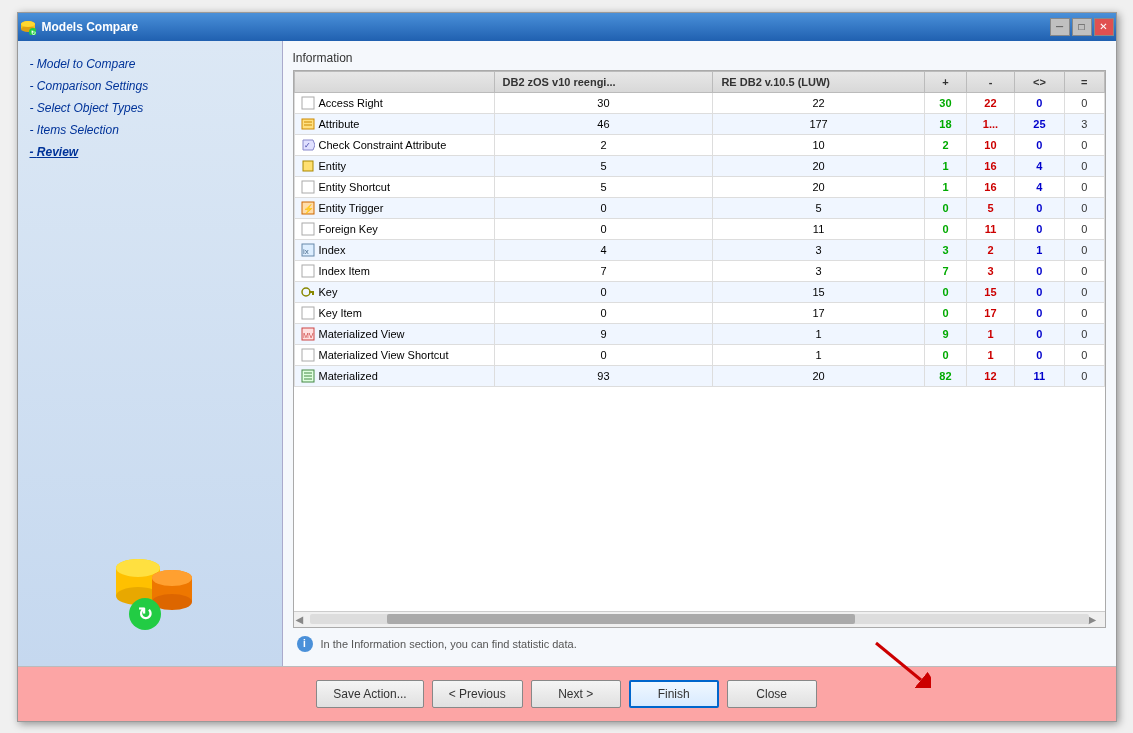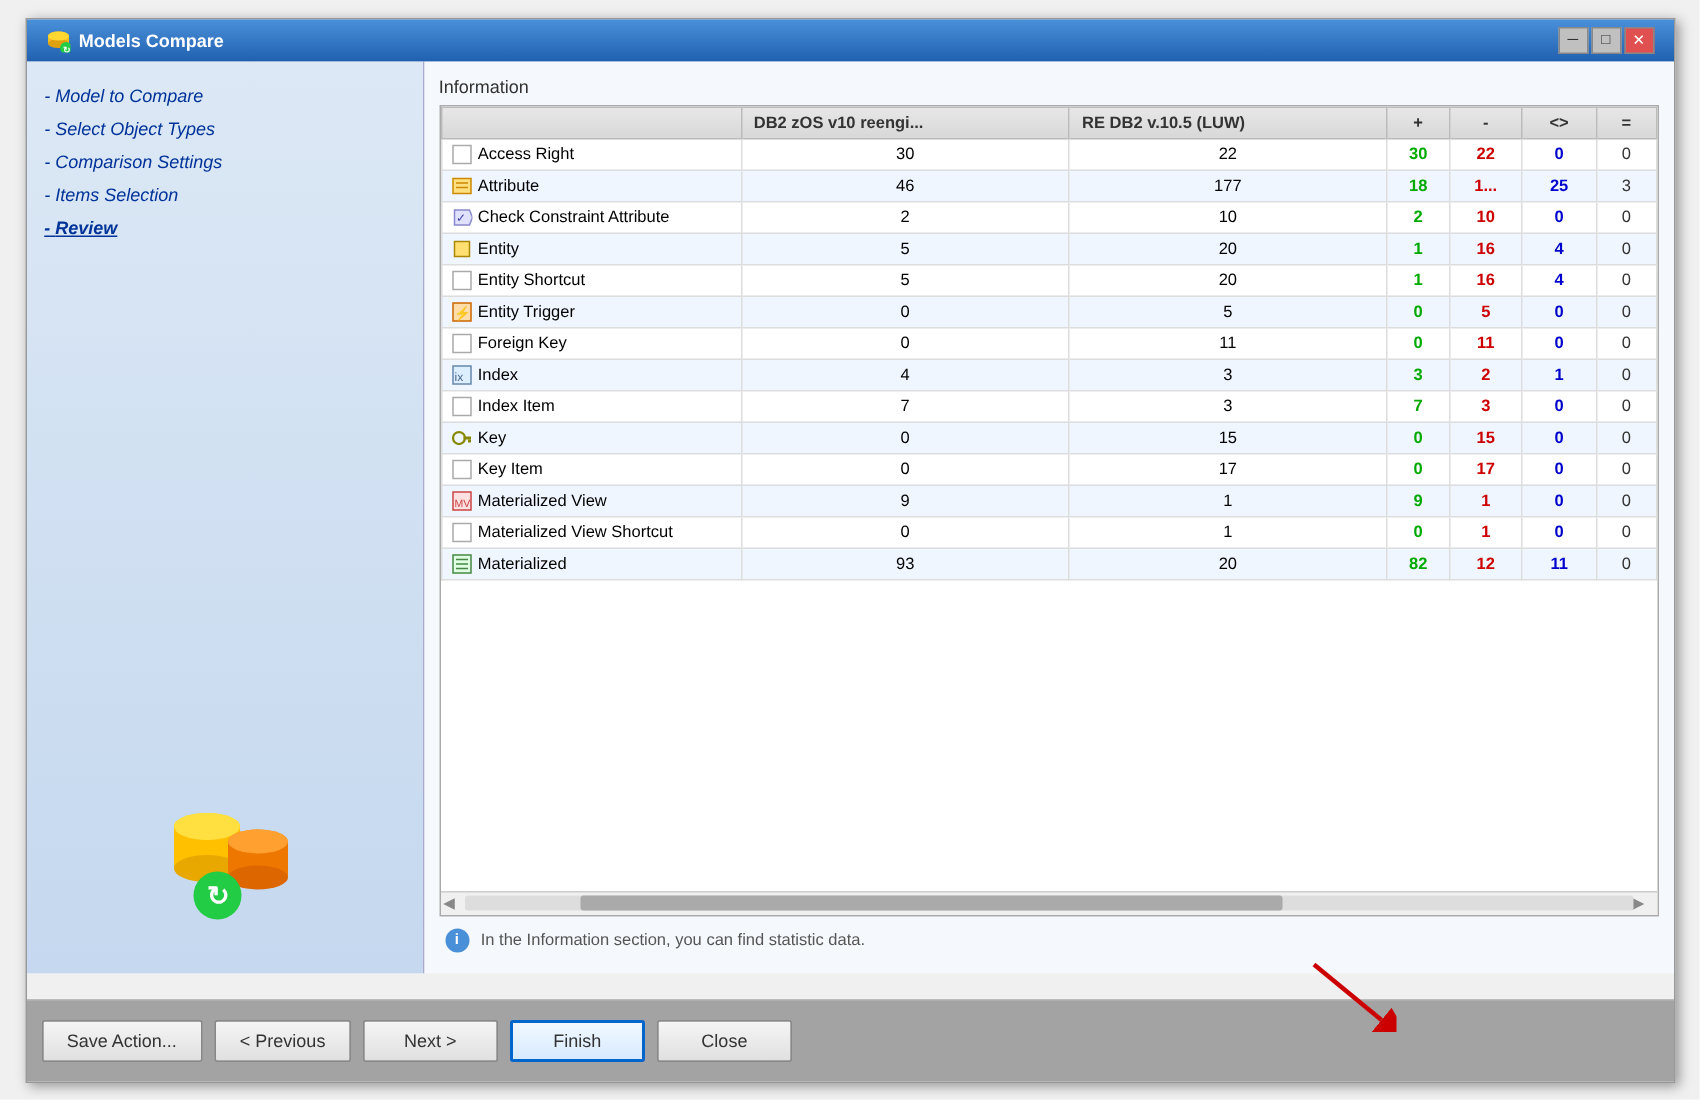--- a/index.html
+++ b/index.html
@@ -22,21 +22,21 @@
       box-shadow: 2px 2px 8px rgba(0,0,0,0.4);
       display: flex;
       flex-direction: column;
     }
     .title-bar {
       background: linear-gradient(to bottom, #4a90d9, #2060b0);
       color: white;
       height: 28px;
       display: flex;
       align-items: center;
-      padding: 0 13px;
+      padding: 0 2px;
       justify-content: space-between;
       flex-shrink: 0;
     }
     .title-bar-left {
       display: flex;
       align-items: center;
       gap: 6px;
     }
     .title-icon {
       width: 16px;
@@ -221,29 +221,29 @@
       color: white;
       display: flex;
       align-items: center;
       justify-content: center;
       font-size: 10px;
       font-weight: bold;
       flex-shrink: 0;
     }
     .bottom-buttons {
       height: 55px;
-      background: #a3a3a3;
+      background: #fca5a5;
       border-top: 1px solid #bbb;
       display: flex;
       align-items: center;
+      justify-content: center;
       gap: 8px;
       padding: 0 10px;
       flex-shrink: 0;
       position: relative;
-      margin-top: 17px;
     }
     .btn {
       height: 28px;
       padding: 0 16px;
       font-size: 12px;
       border: 1px solid #888;
       background: linear-gradient(to bottom, #f5f5f5, #e0e0e0);
       cursor: pointer;
       border-radius: 2px;
       color: #333;
@@ -295,22 +295,22 @@
       <div class="title-btn">□</div>
       <div class="title-btn close-btn">✕</div>
     </div>
   </div>
 
   <div class="content-area">
 
     <div class="sidebar">
       <div class="nav-items">
         <div class="nav-item">- Model to Compare</div>
+        <div class="nav-item">- Comparison Settings</div>
         <div class="nav-item">- Select Object Types</div>
-        <div class="nav-item">- Comparison Settings</div>
         <div class="nav-item">- Items Selection</div>
         <div class="nav-item active">- <strong>Review</strong></div>
       </div>
       <div class="sidebar-icon-area">
 
         <svg width="100" height="85" viewBox="0 0 100 85">
 
           <ellipse cx="38" cy="22" rx="22" ry="9" fill="#ffd700"></ellipse>
           <rect x="16" y="22" width="44" height="28" fill="#ffc000"></rect>
           <ellipse cx="38" cy="50" rx="22" ry="9" fill="#e8a800"></ellipse>

